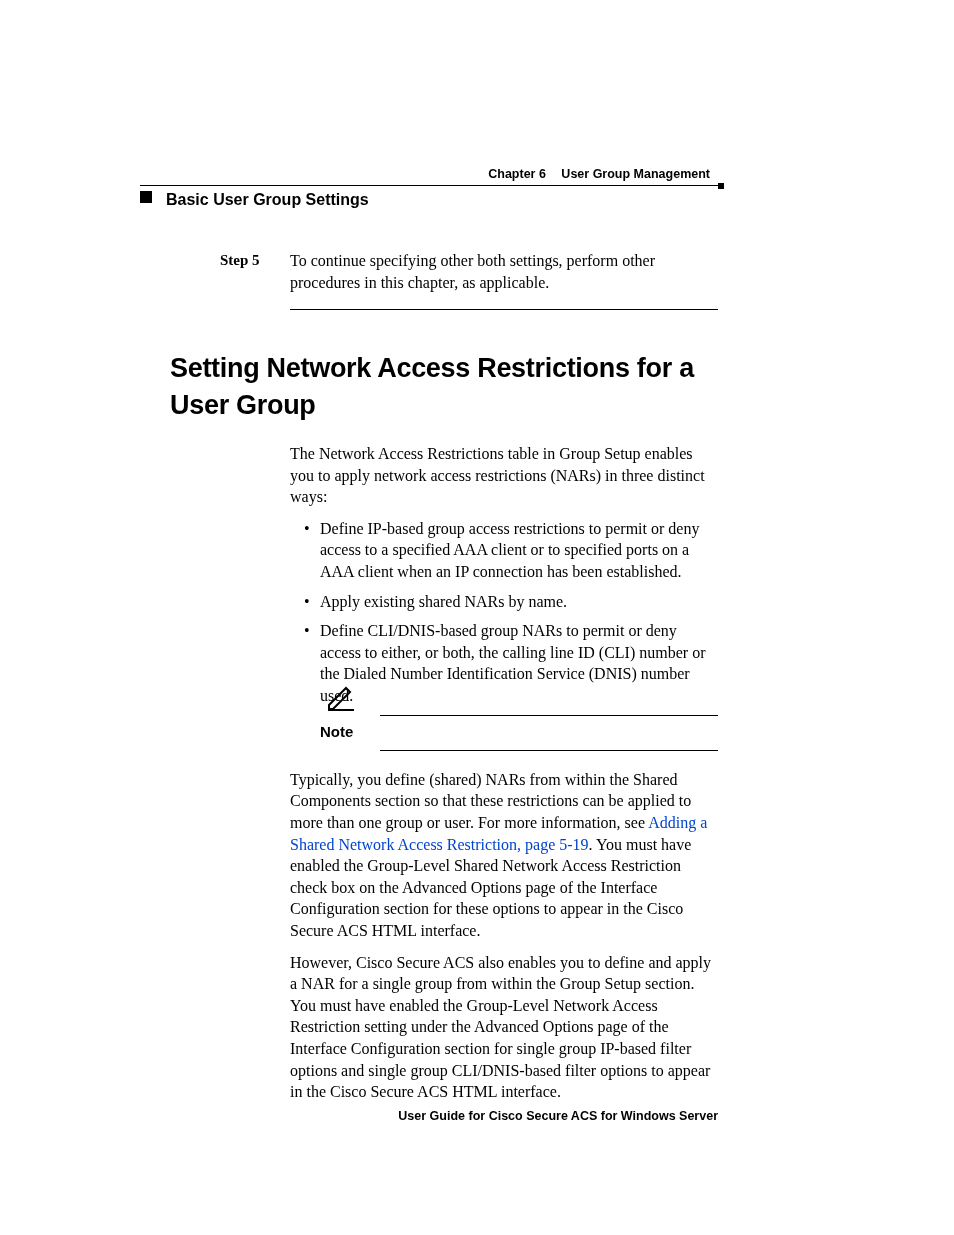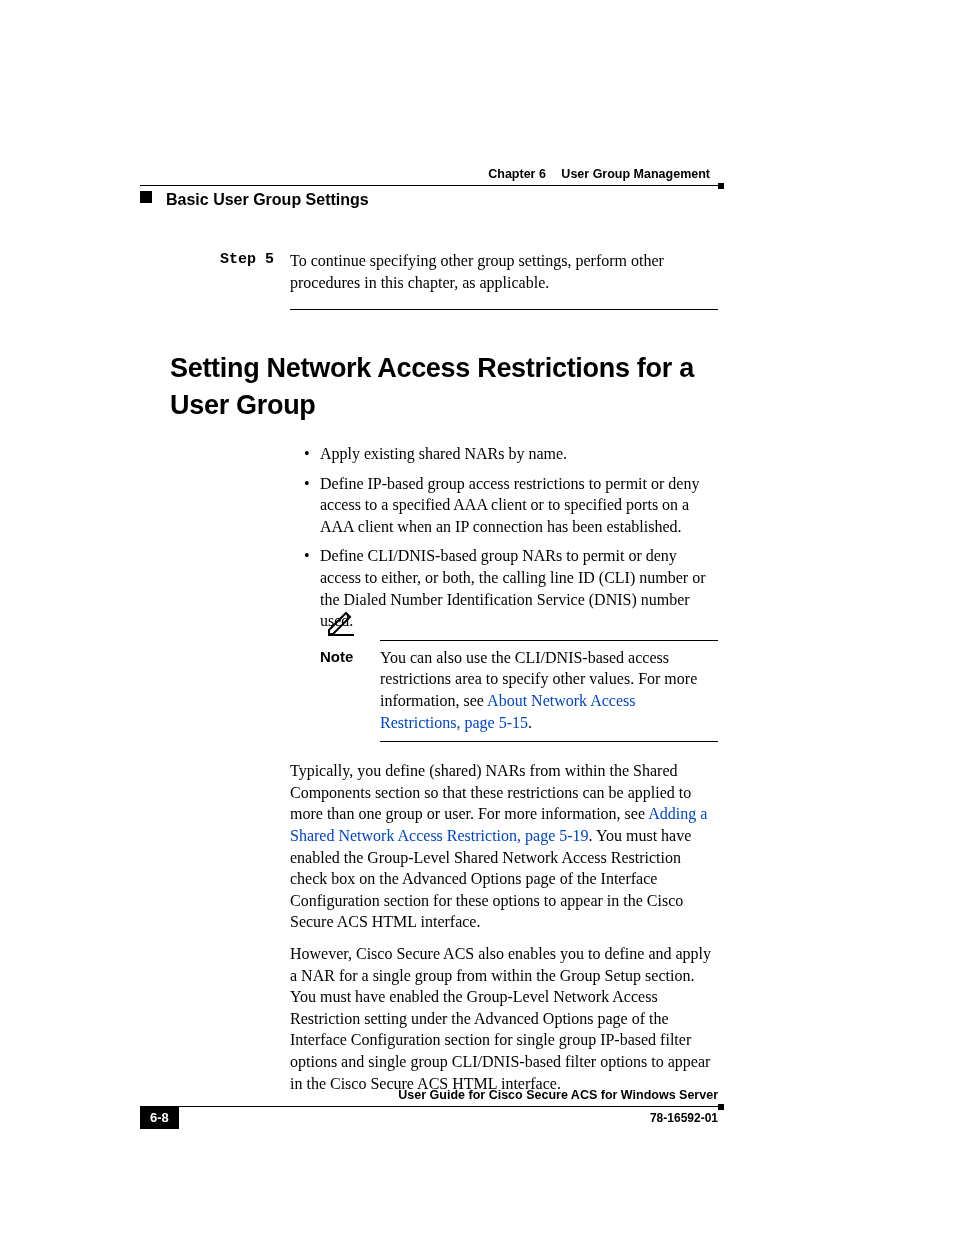--- a/index.html
+++ b/index.html
@@ -67,21 +67,21 @@
     left: 170px;
     right: 140px;
     top: 250px;
   }
   .step-row {
     display: flex;
     margin-left: 50px;
     margin-bottom: 14px;
   }
   .step-label {
-    font-family: Liberation Mono, monospace;
+    font-family: Liberation Serif, serif;
     font-weight: bold;
     font-size: 15px;
     width: 70px;
     flex-shrink: 0;
   }
   .step-text {
     flex: 1;
   }
   .hr {
     border-top: 1px solid #000;
@@ -221,64 +221,57 @@
     <div class="hdr-sub">
       <span class="hdr-sub-block"></span>
       <span>Basic User Group Settings</span>
     </div>
   </div>
 
   <div class="content">
 
     <div class="step-row">
       <div class="step-label">Step 5</div>
-      <div class="step-text">To continue specifying other group settings, perform other procedures in this chapter, as applicable.</div>
+      <div class="step-text">To continue specifying other both settings, perform other procedures in this chapter, as applicable.</div>
     </div>
 
     <div class="hr"></div>
 
     <h2 class="section">Setting Network Access Restrictions for a User Group</h2>
 
     <div class="body-block">
+      <p>The Network Access Restrictions table in Group Setup enables you to apply network access restrictions (NARs) in three distinct ways:</p>
 
       <ul class="bullets">
+        <li>Define IP-based group access restrictions to permit or deny access to a specified AAA client or to specified ports on a AAA client when an IP connection has been established.</li>
         <li>Apply existing shared NARs by name.</li>
-        <li>Define IP-based group access restrictions to permit or deny access to a specified AAA client or to specified ports on a AAA client when an IP connection has been established.</li>
         <li>Define CLI/DNIS-based group NARs to permit or deny access to either, or both, the calling line ID (CLI) number or the Dialed Number Identification Service (DNIS) number used.</li>
       </ul>
 
       <div class="note-wrap">
         <div style="position:relative;">
           <svg class="note-icon" width="30" height="26" viewBox="0 0 30 26">
             <path d="M3 20 L20 3 L24 7 L7 24 L3 24 Z" fill="none" stroke="#000" stroke-width="2"></path>
             <path d="M2 25 L28 25" stroke="#000" stroke-width="2"></path>
           </svg>
           <div class="note-top-rule"></div>
         </div>
         <div class="note-row">
           <div class="note-icon-col">
             <span class="note-label">Note</span>
           </div>
-          <div class="note-text">
-            <span>You can also use the CLI/DNIS-based access restrictions area to specify other values. For more information, see </span><a class="link" href="#">About Network Access Restrictions, page 5-15</a><span>.</span>
-          </div>
         </div>
         <div class="note-bot-rule"></div>
       </div>
 
       <p>
         <span>Typically, you define (shared) NARs from within the Shared Components section so that these restrictions can be applied to more than one group or user. For more information, see </span><a class="link" href="#">Adding a Shared Network Access Restriction, page 5-19</a><span>. You must have enabled the Group-Level Shared Network Access Restriction check box on the Advanced Options page of the Interface Configuration section for these options to appear in the Cisco Secure ACS HTML interface.</span>
       </p>
 
       <p>However, Cisco Secure ACS also enables you to define and apply a NAR for a single group from within the Group Setup section. You must have enabled the Group-Level Network Access Restriction setting under the Advanced Options page of the Interface Configuration section for single group IP-based filter options and single group CLI/DNIS-based filter options to appear in the Cisco Secure ACS HTML interface.</p>
     </div>
   </div>
 
   <div class="footer">
     <div class="footer-title">User Guide for Cisco Secure ACS for Windows Server</div>
-    <div class="footer-bar">
-      <div class="footer-right-block"></div>
-      <div class="footer-pagebox">6-8</div>
-      <div class="footer-doc">78-16592-01</div>
-    </div>
   </div>
 
 </div>
 
 </body></html>

